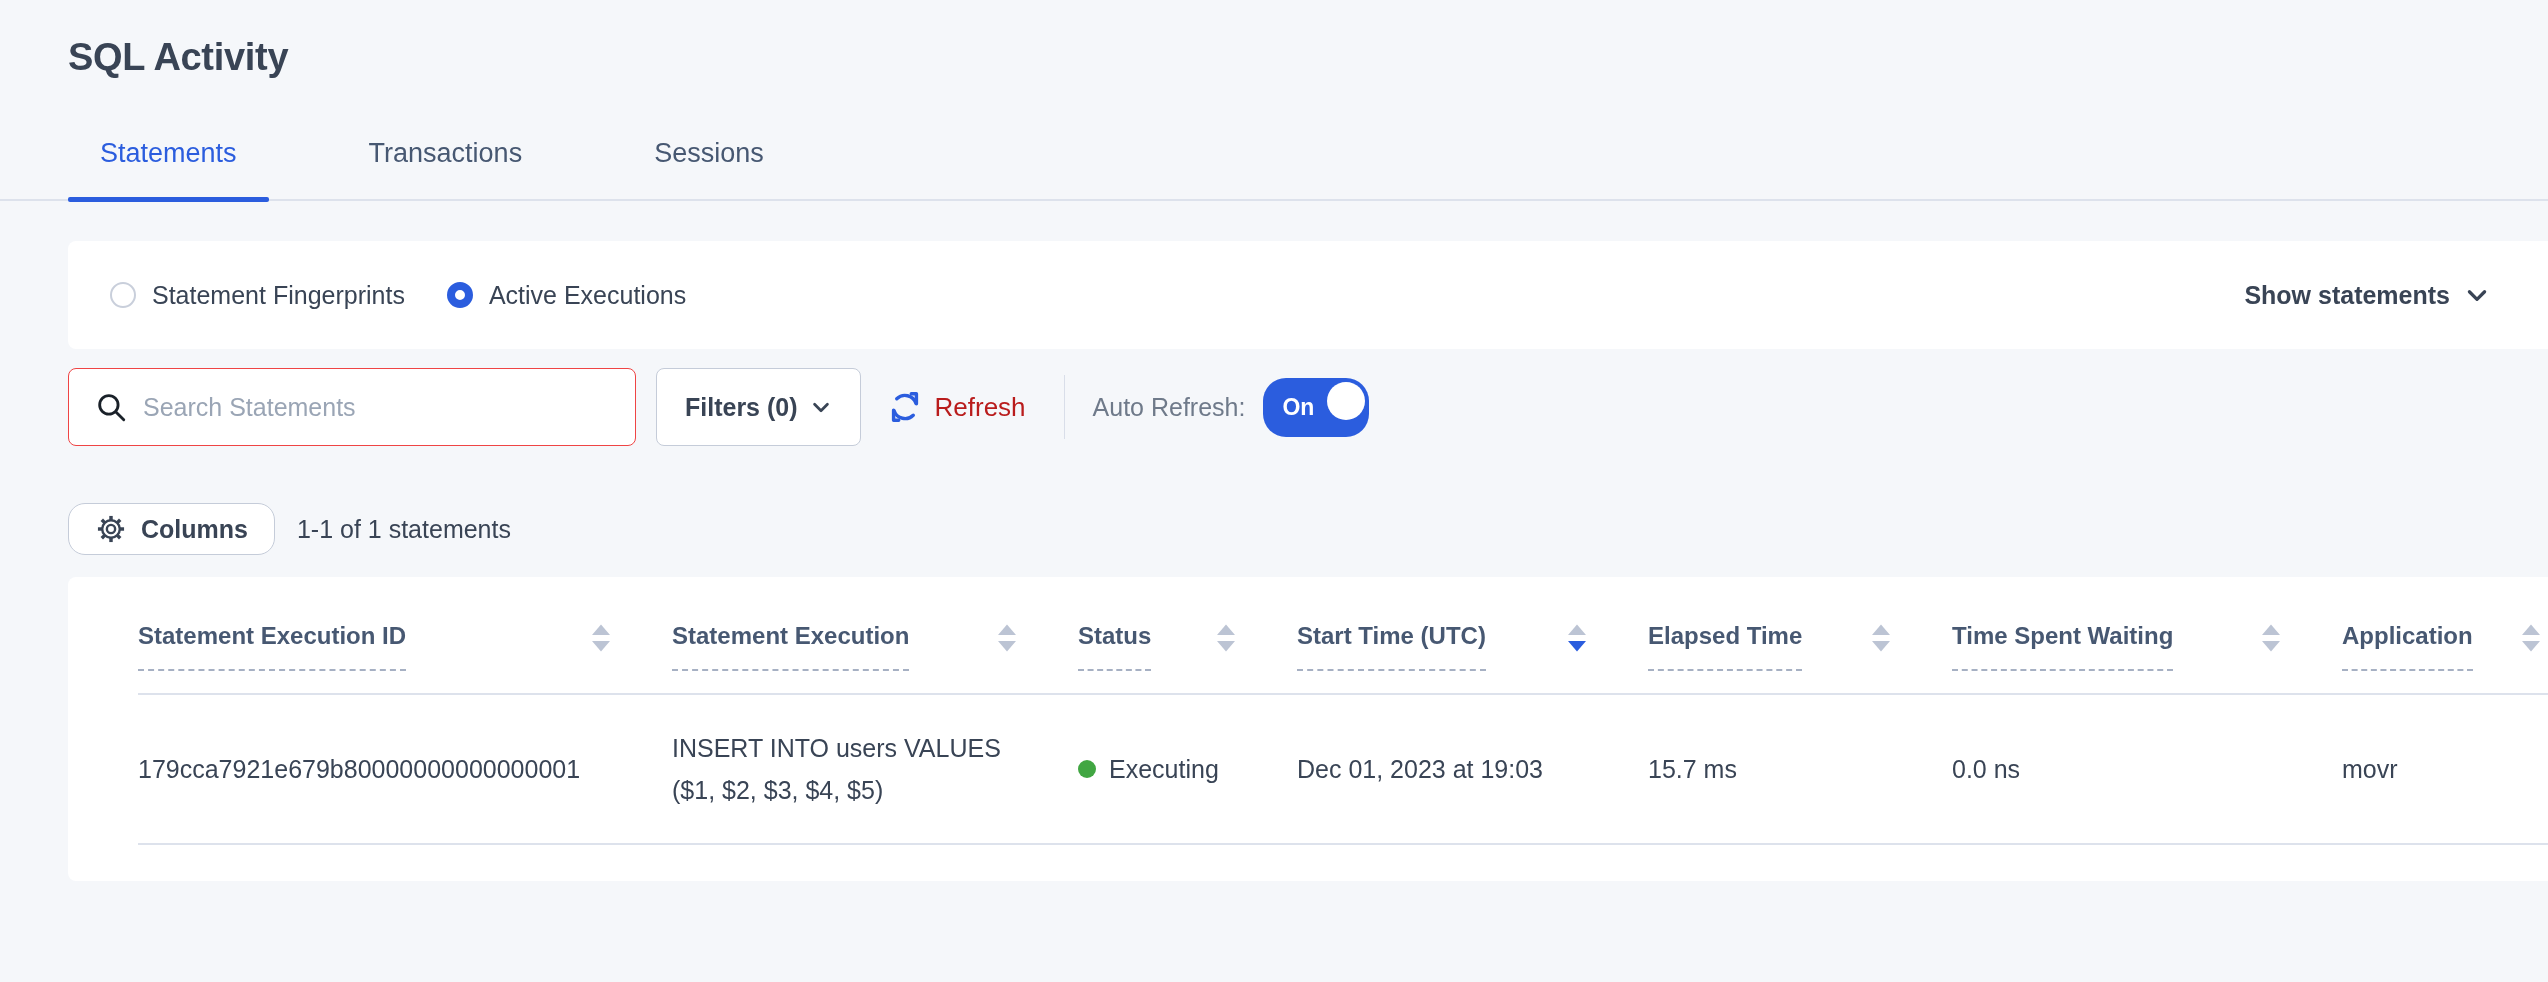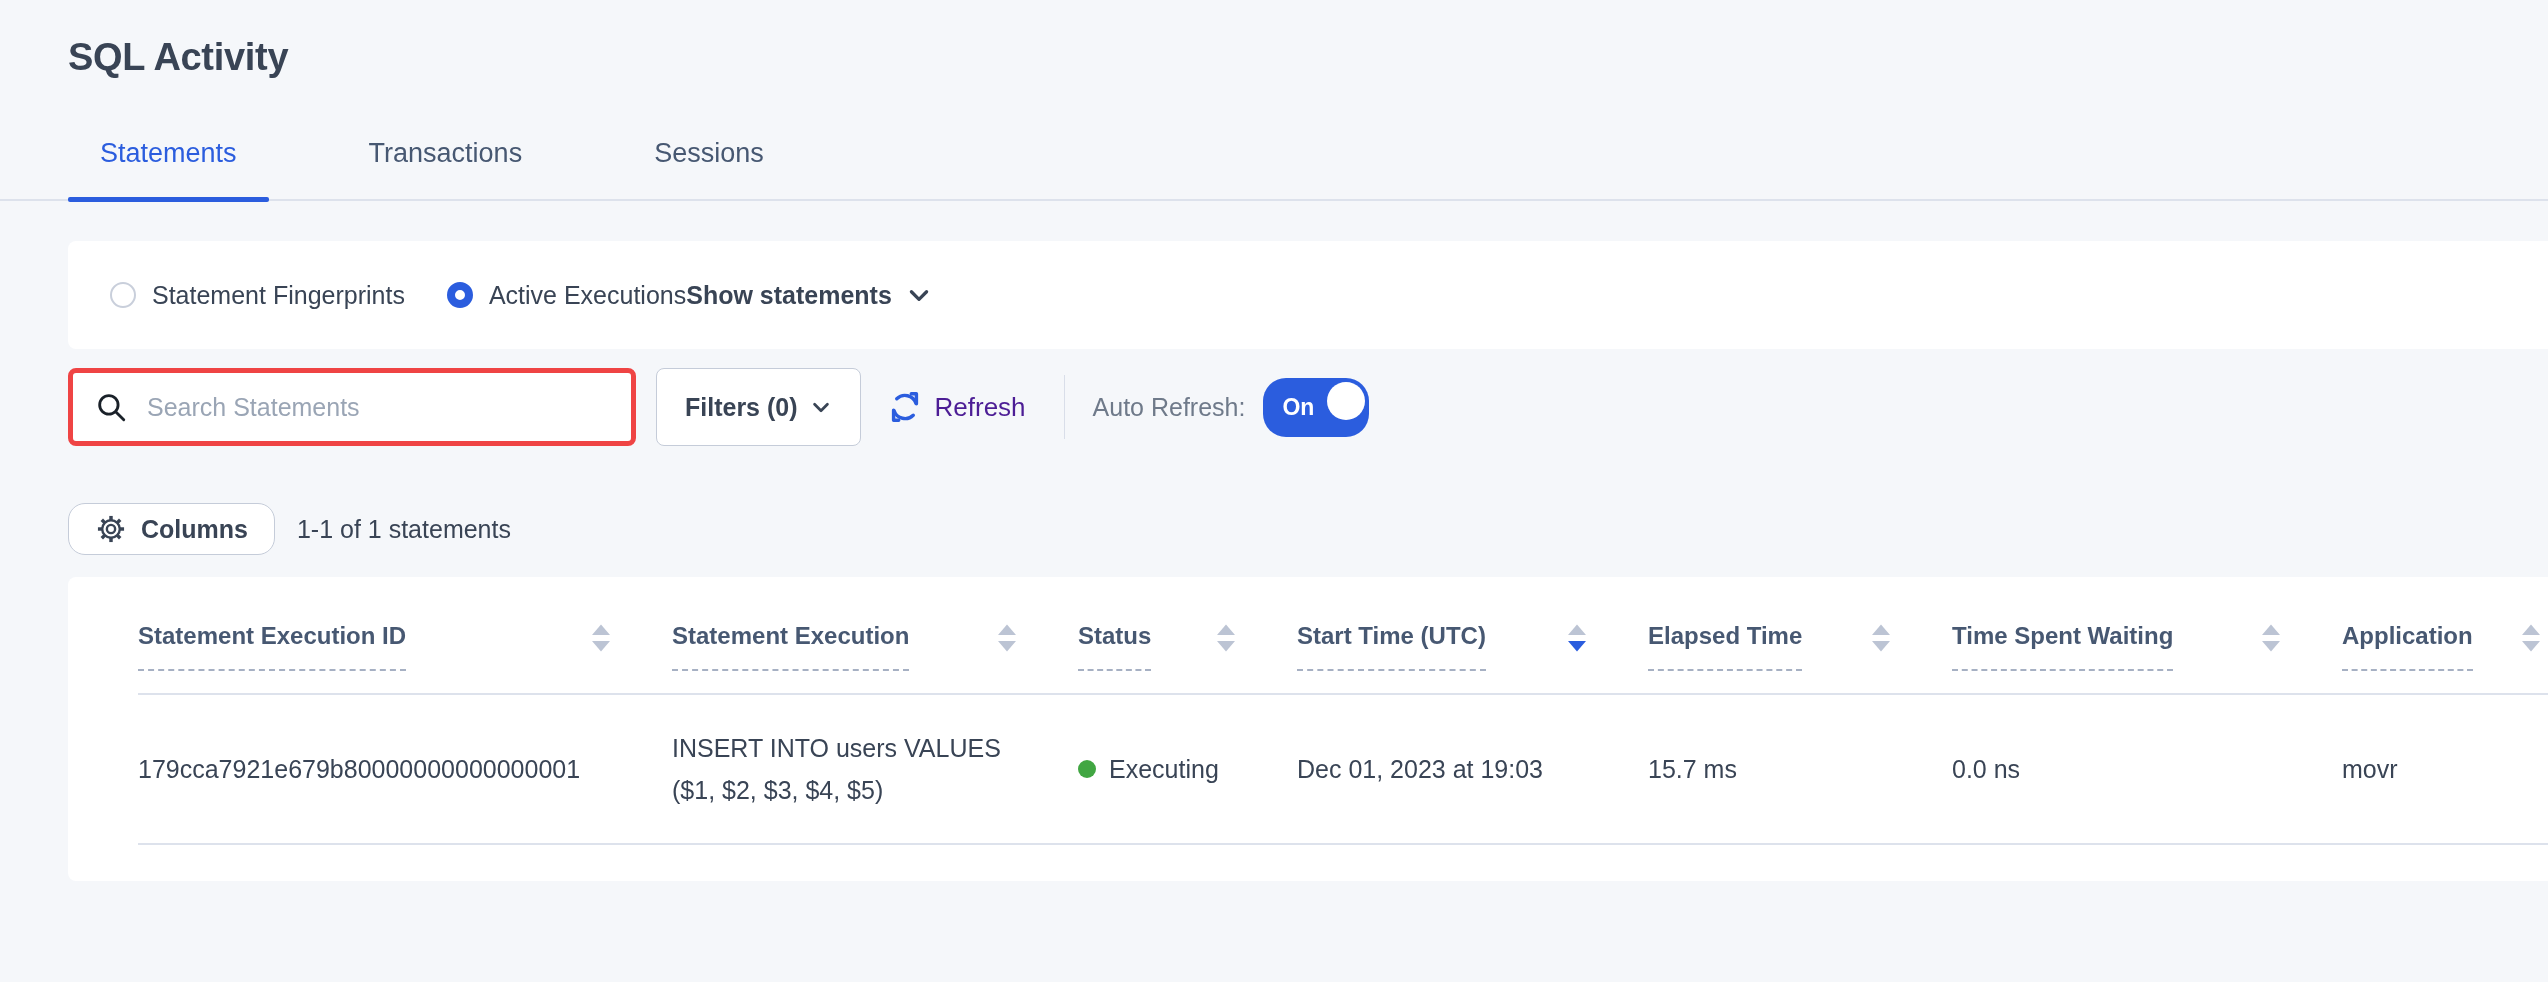--- a/index.html
+++ b/index.html
@@ -31,21 +31,21 @@
   .tab.active::after {
     content: ""; position: absolute; left: 0; right: 0; bottom: -3px;
     height: 5px; background: #2b5dde; border-radius: 2px;
   }
   
   .card { background: #ffffff; border-radius: 8px 0 0 8px; }
   .radio-card {
     margin: 40px 0 0 68px;
     width: calc(100% - 68px);
     height: 108px;
-    display: flex; align-items: center; 
+    display: flex; align-items: center; justify-content: space-between;
     padding: 0 58px 0 42px;
   }
   .radio-group { display: flex; align-items: center; }
   .radio-option { display: flex; align-items: center; cursor: pointer; }
   .radio-option + .radio-option { margin-left: 42px; }
   .radio-circle {
     width: 26px; height: 26px; border-radius: 50%;
     border: 2px solid #c9cfdb; background: #fff;
   }
   .radio-circle.selected { border: 8px solid #2b5dde; }
@@ -56,37 +56,37 @@
   }
   .show-desc svg { margin-left: 14px; }
   
   .controls-row {
     margin: 18px 0 0 68px;
     display: flex; align-items: center; height: 80px;
   }
   .search-box { position: relative; width: 568px; height: 78px; }
   .search-box input {
     width: 100%; height: 100%;
-    border: 5px solid #ef4444; border-radius: 8px;
+    border: 1px solid #ef4444; border-radius: 8px;
     padding: 0 20px 0 74px;
     font-family: inherit; font-size: 25px; color: #394455;
     outline: none; background: #fff;
   }
   .search-box input::placeholder { color: #9aa5b5; }
   .search-box .mag { position: absolute; left: 26px; top: 22px; }
   .filters-btn {
     margin-left: 20px; height: 78px; padding: 13px 28px;
     background: #fff; border: 1px solid #c5ccd9; border-radius: 8px;
     display: flex; align-items: center; cursor: pointer;
     font-size: 25px; font-weight: 600; color: #394455;
   }
   .filters-btn svg { margin-left: 12px; }
   .asof-text { margin-left: 24px; font-size: 25px; color: #6f7a8a; }
   .refresh { margin-left: 26px; display: flex; align-items: center; cursor: pointer; }
-  .refresh-label { margin-left: 12px; font-size: 26px; color: #4c1d95; }
+  .refresh-label { margin-left: 12px; font-size: 26px; color: #b91c1c; }
   .v-divider { margin-left: 38px; width: 1px; height: 64px; background: #d9dee9; }
   .autorefresh-label { margin-left: 28px; font-size: 25px; color: #6f7a8a; }
   .toggle {
     margin-left: 18px; width: 106px; height: 59px; border-radius: 23px;
     background: #2b5dde; position: relative; cursor: pointer;
     display: flex; align-items: center;
   }
   .toggle-text {
     color: #fff; font-size: 23px; font-weight: 700; margin-left: 19px;
   }

